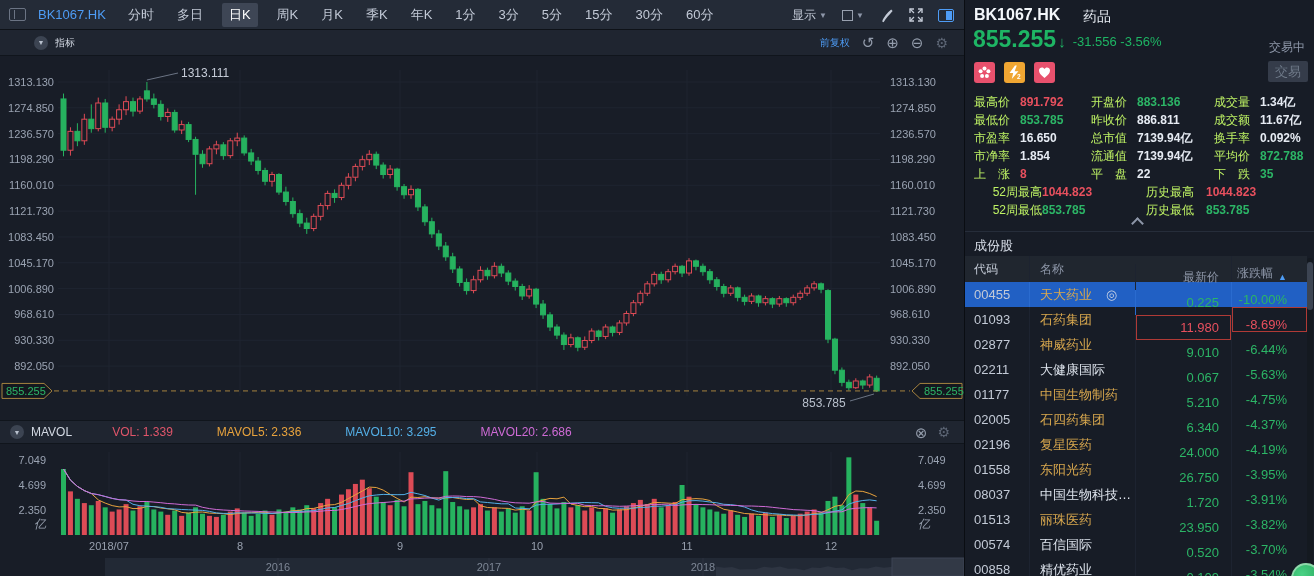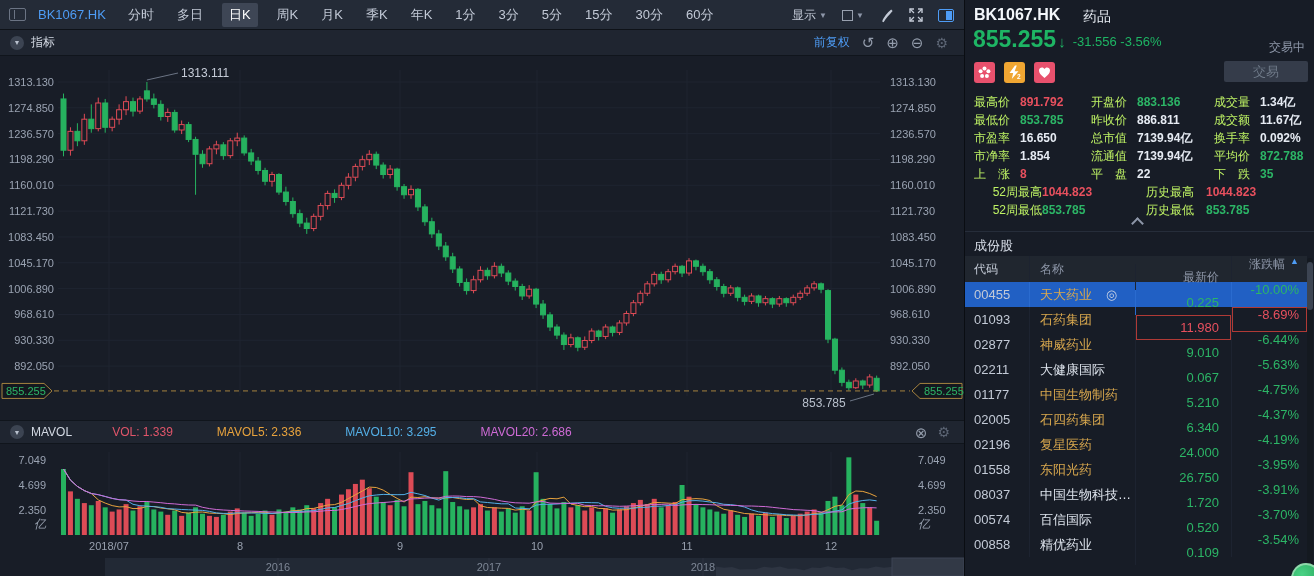--- a/index.html
+++ b/index.html
@@ -24,21 +24,21 @@
   .caret::before{content:"▼";}
   .tb-display{font-size:12px;cursor:pointer;display:flex;align-items:center;}
   .sq-dd{display:flex;align-items:center;cursor:pointer;}
   .sq{display:inline-block;width:11px;height:11px;border:1px solid #98a0ae;}
   .icon-svg{display:block;cursor:pointer;}
   .panel-ic{width:16px;height:13px;border:1px solid #4e9cf5;border-radius:2px;position:relative;cursor:pointer;}
   .panel-ic::before{content:"";position:absolute;right:1px;top:1px;bottom:1px;width:6px;background:#4e9cf5;}
 
   
   .indbar{position:absolute;left:0;top:30px;width:964px;height:26px;background:#1f2530;
-          border-bottom:1px solid #10151c;display:flex;align-items:center;z-index:5;font-size:12px;}
+          border-bottom:1px solid #10151c;display:flex;align-items:center;z-index:5;font-size:10px;padding-left:24px;}
   .cicon{width:14px;height:14px;border-radius:50%;background:#3c4452;color:#b9c1ce;display:inline-flex;
          align-items:center;justify-content:center;margin-left:10px;cursor:pointer;flex:0 0 auto;}
   .cicon::before{content:"▼";font-size:7px;}
   .indlabel{color:#d3d9e3;margin-left:7px;}
   .ind-right{position:absolute;right:16px;display:flex;align-items:center;gap:12px;}
   .adjust{color:#4e9cf5;cursor:pointer;}
   .i-undo,.i-plus,.i-minus,.i-gear,.i-close{font-size:15px;color:#939cab;cursor:pointer;line-height:1;}
   .i-undo::before{content:"↺";}
   .i-plus::before{content:"⊕";}
   .i-minus::before{content:"⊖";}
@@ -62,21 +62,21 @@
   .q-pricerow{position:absolute;left:8px;top:28px;display:flex;align-items:flex-end;}
   .q-price{font-size:23px;font-weight:bold;color:#1eb564;line-height:1;}
   .q-arrow{color:#1eb564;font-size:15px;font-weight:bold;margin-left:2px;line-height:1.2;}
   .q-arrow::before{content:"↓";}
   .q-change{color:#1eb564;font-size:13px;margin-left:7px;padding-bottom:2px;}
   .q-status{position:absolute;right:9px;top:39px;font-size:12px;color:#8d96a8;}
   .q-badges{position:absolute;left:9px;top:62px;display:flex;gap:9px;}
   .badge{width:21px;height:21px;border-radius:3px;display:flex;align-items:center;justify-content:center;}
   .badge.pink{background:#e8516d;}
   .badge.orange{background:#f0a632;}
-  .q-trade{position:absolute;right:6px;top:61px;width:84px;height:21px;background:#353c4a;border-radius:2px;
+  .q-trade{position:absolute;right:6px;top:61px;width:40px;height:21px;background:#353c4a;border-radius:2px;
            color:#6f7a89;font-size:13px;text-align:center;line-height:21px;cursor:pointer;}
   #stats{position:absolute;left:9px;top:93px;right:5px;}
   .s-row{display:flex;height:18px;align-items:center;font-size:12px;}
   .s-cell{display:flex;align-items:center;}
   .s-c0{width:117px;}.s-c1{width:123px;}.s-c2{flex:1;}
   .s-wide0{width:172px;}.s-wide1{flex:1;}
   .s-label{color:#bef264;flex:0 0 auto;}
   .s-c0 .s-label,.s-c1 .s-label,.s-c2 .s-label{min-width:46px;}
   .s-wide0 .s-label{min-width:68px;text-align:right;}
   .s-wide1 .s-label{min-width:60px;}
@@ -87,21 +87,21 @@
   .c-title{position:absolute;left:9px;top:237px;font-size:13px;color:#d9dfe9;}
 
   
   .c-table{position:absolute;left:0;top:256px;width:342px;}
   .thead{display:flex;height:26px;align-items:center;background:#20262f;color:#8d96a8;font-size:12px;}
   .trow{display:flex;height:25px;align-items:center;font-size:13px;}
   .trow.sel{background:#2160c4;}
   .cell-code{width:64px;padding-left:9px;color:#c3cad6;}
   .cell-name{flex:1;padding-left:10px;display:flex;align-items:center;min-width:0;height:100%;}
   .cell-price{width:96px;text-align:right;padding-right:12px;height:100%;display:flex;align-items:center;justify-content:flex-end;margin-top:16px;}
-  .cell-change{width:76px;text-align:right;padding-right:8px;height:100%;display:flex;align-items:flex-start;justify-content:flex-end;}
+  .cell-change{width:76px;text-align:right;padding-right:20px;height:100%;display:flex;align-items:flex-end;justify-content:flex-end;}
   .thead .cell-name,.thead .cell-price,.thead .cell-change,
   .trow .cell-name,.trow .cell-price,.trow .cell-change{border-left:1px solid #1d2330;}
   .trow.sel .cell-name,.trow.sel .cell-price,.trow.sel .cell-change{border-left-color:#2a6bcf;}
   .nm{overflow:hidden;white-space:nowrap;text-overflow:ellipsis;max-width:96px;color:#dfe5ee;}
   .nm.gold{color:#d9a84e;}
   .grn{color:#2cb566;} .red{color:#e8505e;}
   .flash{box-shadow:inset 0 0 0 1px #b03a36;}
   .sorticon{color:#4e9cf5;font-size:9px;margin-left:5px;}
   .sorticon::before{content:"▲";}
   .target-ic{color:#c8d2e4;font-size:13px;margin-left:14px;}
@@ -887,20 +887,32 @@
               <span class="nm">中国生物科技服务</span>
             </span>
             <span class="cell-price">
               <span class="grn">1.720</span>
             </span>
             <span class="cell-change">
               <span class="grn">-3.91%</span>
             </span>
           </div>
           <div class="trow">
+            <span class="cell-code">01513</span>
+            <span class="cell-name">
+              <span class="nm gold">丽珠医药</span>
+            </span>
+            <span class="cell-price">
+              <span class="grn">23.950</span>
+            </span>
+            <span class="cell-change">
+              <span class="grn">-3.82%</span>
+            </span>
+          </div>
+          <div class="trow">
             <span class="cell-code">00574</span>
             <span class="cell-name">
               <span class="nm">百信国际</span>
             </span>
             <span class="cell-price">
               <span class="grn">0.520</span>
             </span>
             <span class="cell-change">
               <span class="grn">-3.70%</span>
             </span>

